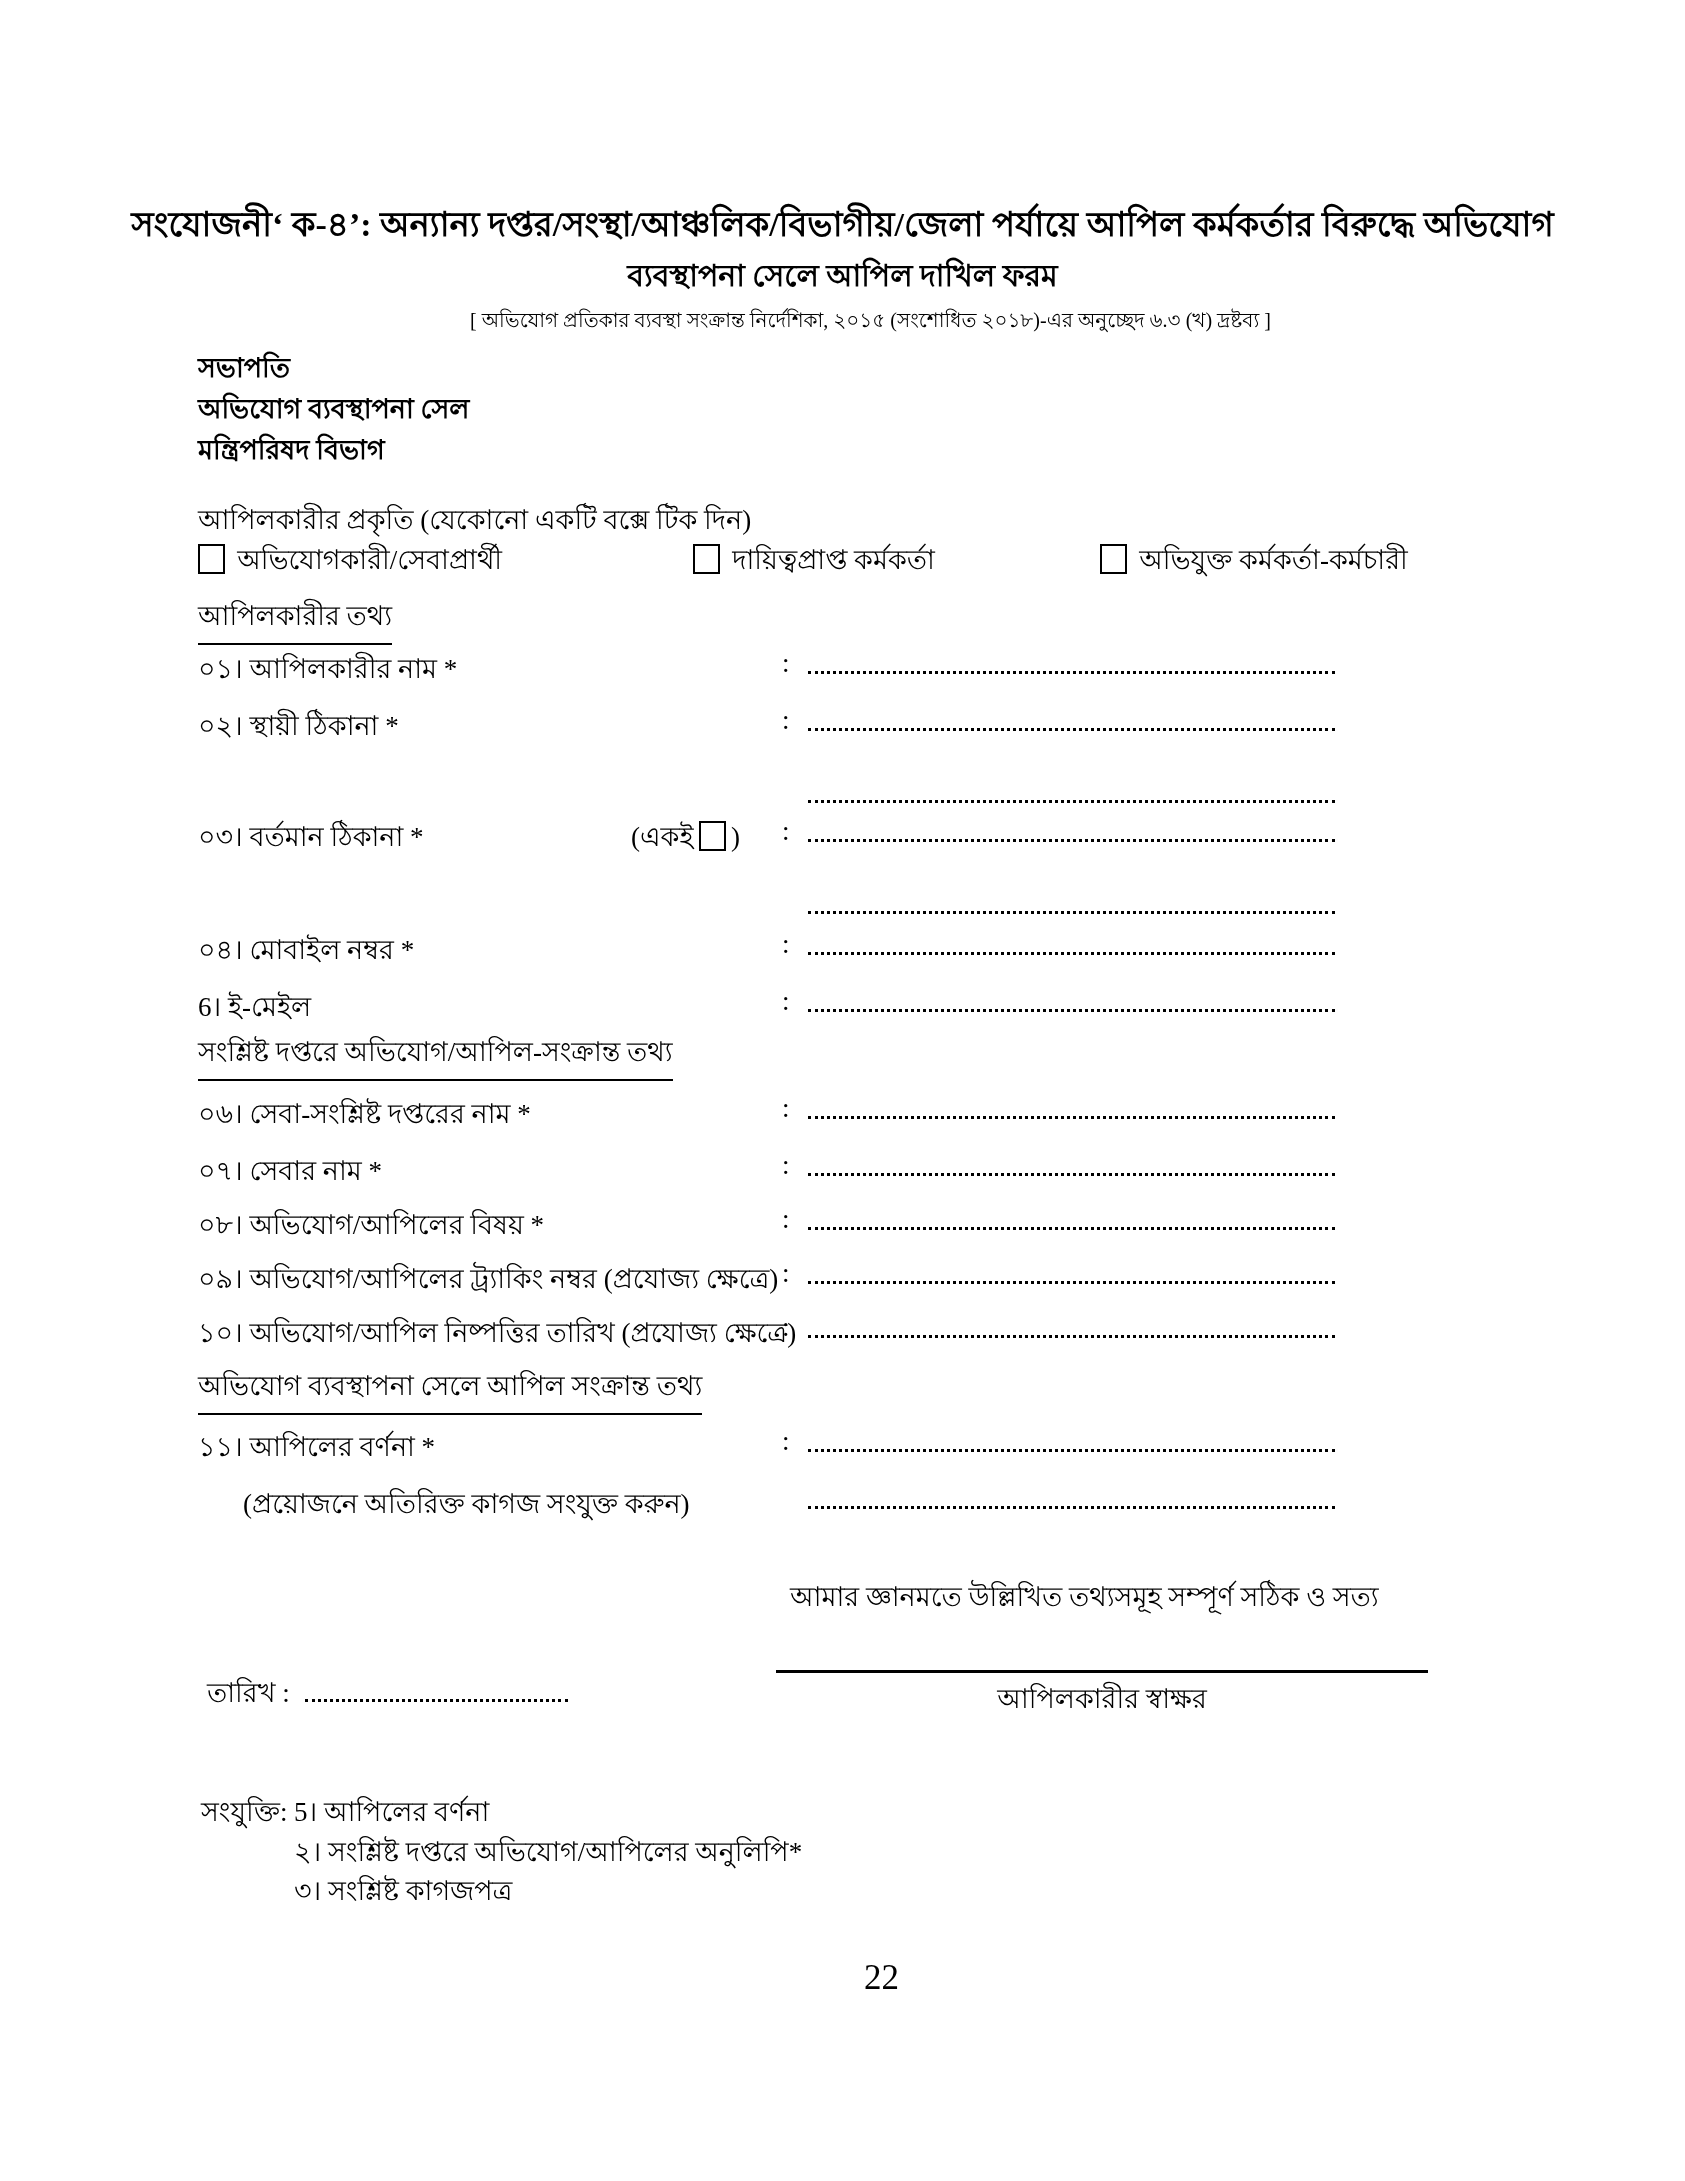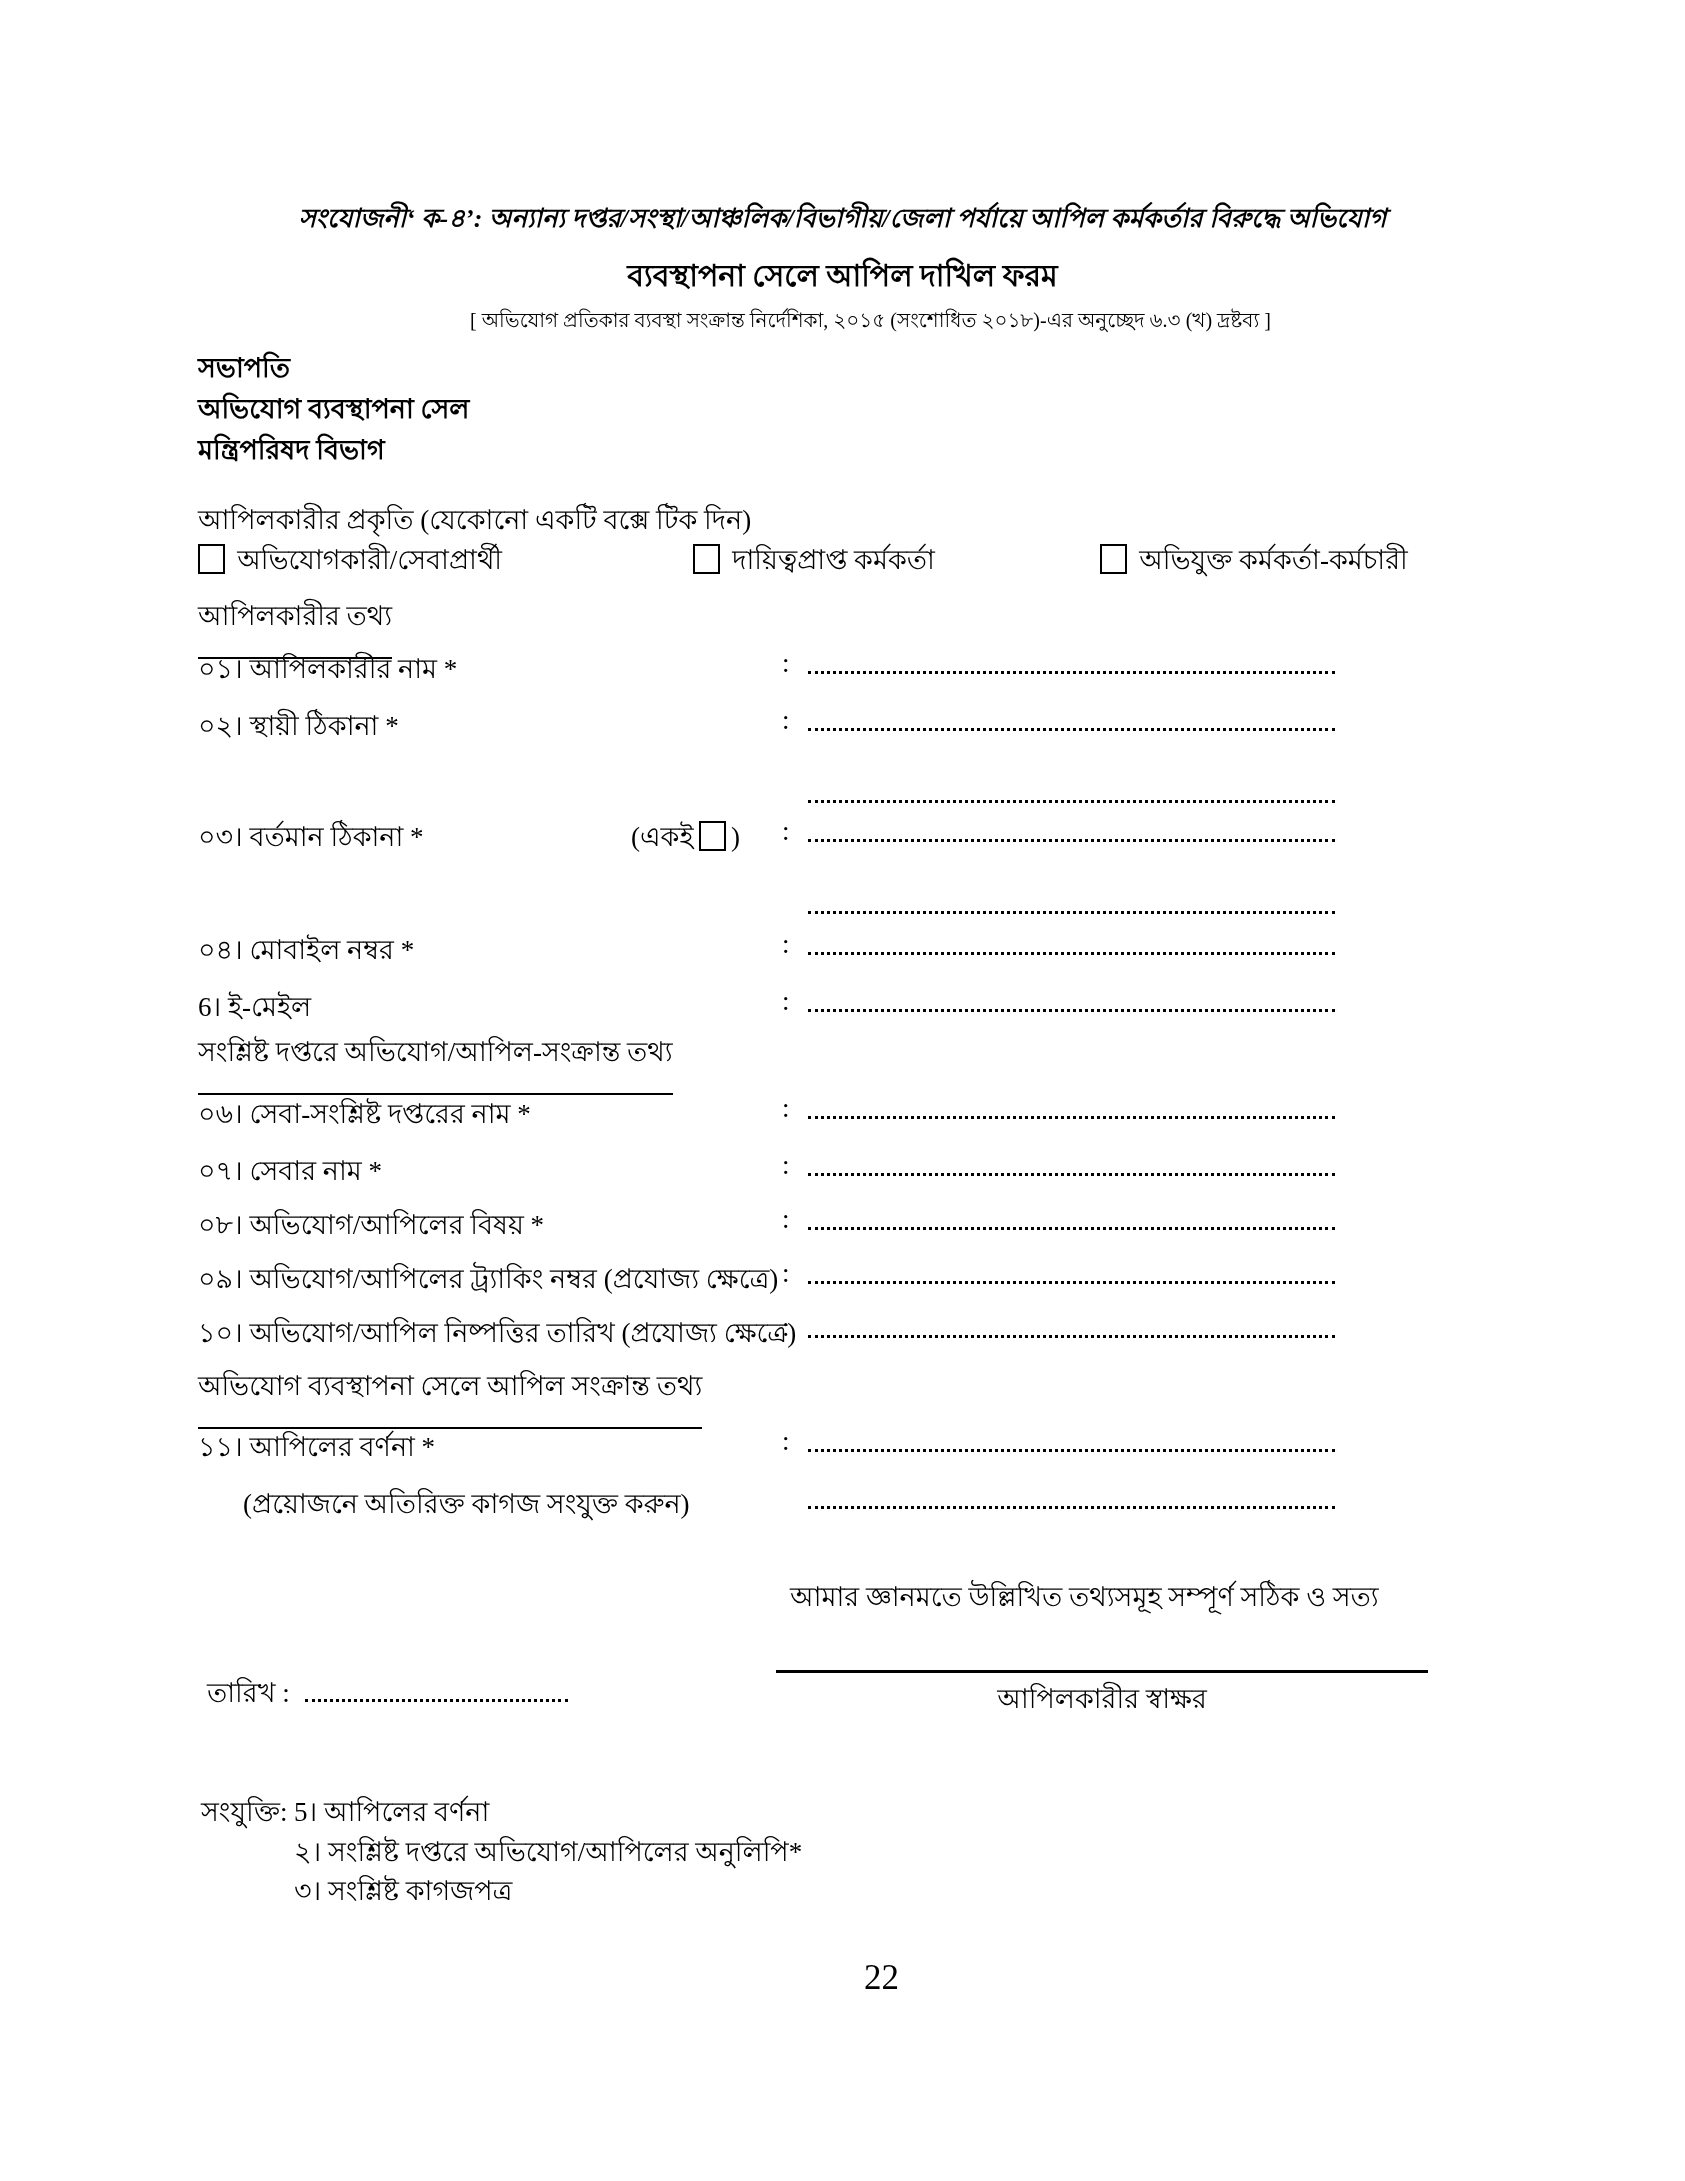--- a/index.html
+++ b/index.html
@@ -10,21 +10,21 @@
     background:#ffffff;
     color:#000;
     font-family:"Liberation Serif","DejaVu Serif",serif;
     font-size:27px;
     overflow:hidden;
   }
   .abs{position:absolute;}
   .b{font-weight:bold;}
   .ctr{left:0;width:1685px;text-align:center;}
   .nowrap{white-space:nowrap;}
-  .uline{display:inline-block;border-bottom:2.6px solid #000;padding-bottom:17px;white-space:nowrap;}
+  .uline{display:inline-block;border-bottom:2.6px solid #000;padding-bottom:3px;white-space:nowrap;}
   
   .frow{position:absolute;left:198px;width:1317px;height:39px;}
   .fl{position:absolute;left:0;top:0;white-space:nowrap;}
   .fc{position:absolute;left:584px;top:0;}
   .fd{position:absolute;left:610px;top:0;width:527px;height:23px;border-bottom:3.5px dotted #000;}
   .smalldots{display:inline-block;height:23px;border-bottom:3.5px dotted #000;}
   
   .cbx{display:inline-block;width:23px;height:26px;border:2.6px solid #000;background:#fff;vertical-align:-5.3px;}
   .opt{position:absolute;white-space:nowrap;top:0;}
   .opt .cbx{margin-right:12.3px;}
@@ -34,21 +34,21 @@
   .sigline{position:absolute;left:776px;top:1670px;width:652px;border-top:3.5px solid #000;height:0;}
   .siglabel{position:absolute;left:776px;top:1678px;width:652px;text-align:center;}
   .addressee div{line-height:41px;}
   .att-item{white-space:nowrap;}
 </style>
 </head>
 <body>
 
 <div class="page">
 
-  <div class="abs ctr b" style="top:198px;font-size:26px;font-style:italic;">সংযোজনী‘ ক-৪’: অন্যান্য দপ্তর/সংস্থা/আঞ্চলিক/বিভাগীয়/জেলা পর্যায়ে আপিল কর্মকর্তার বিরুদ্ধে অভিযোগ</div>
+  <div class="abs ctr b" style="top:198px;font-size:34px;">সংযোজনী‘ ক-৪’: অন্যান্য দপ্তর/সংস্থা/আঞ্চলিক/বিভাগীয়/জেলা পর্যায়ে আপিল কর্মকর্তার বিরুদ্ধে অভিযোগ</div>
   <div class="abs ctr b" style="top:252px;font-size:30px;">ব্যবস্থাপনা সেলে আপিল দাখিল ফরম</div>
   <div class="abs ctr" style="top:305px;font-size:20px;padding-left:28px;">[ অভিযোগ প্রতিকার ব্যবস্থা সংক্রান্ত নির্দেশিকা, ২০১৫ (সংশোধিত ২০১৮)-এর অনুচ্ছেদ ৬.৩ (খ) দ্রষ্টব্য ]</div>
 
   <div class="abs b addressee" style="left:198px;top:348px;">
     <div>সভাপতি</div>
     <div>অভিযোগ ব্যবস্থাপনা সেল</div>
     <div>মন্ত্রিপরিষদ বিভাগ</div>
   </div>
 
   <div class="abs nowrap" style="left:198px;top:499px;">আপিলকারীর প্রকৃতি (যেকোনো একটি বক্সে টিক দিন)</div>

